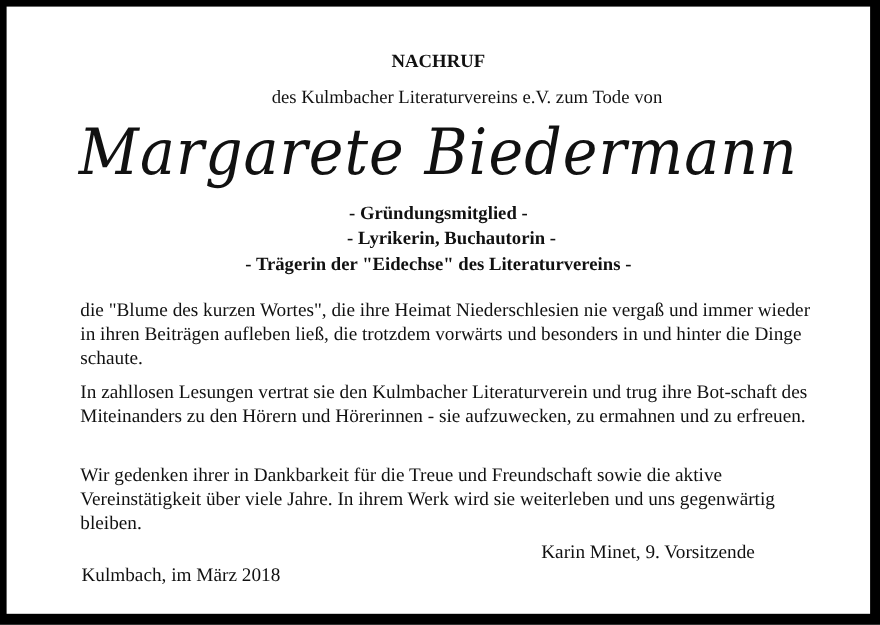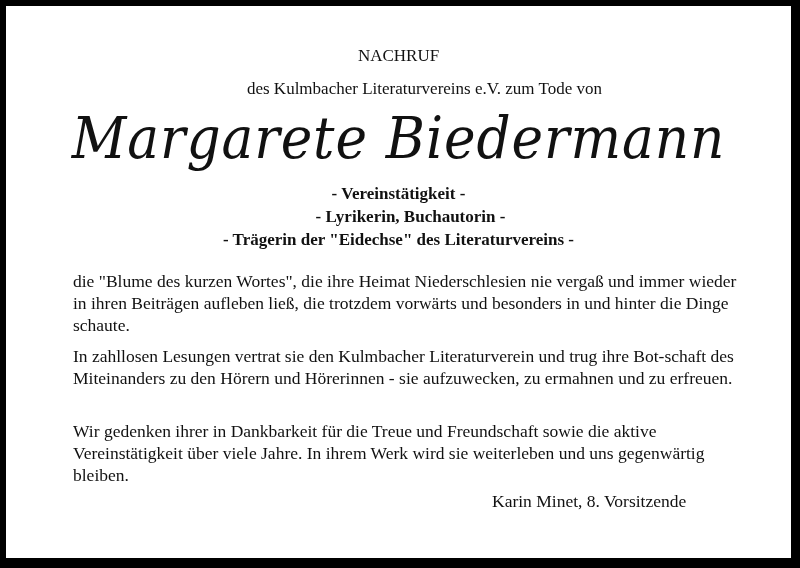--- a/index.html
+++ b/index.html
@@ -7,21 +7,21 @@
       width: 800px; height: 568px; background: #000;
       position: relative; overflow: hidden;
       font-family: "Liberation Serif", "DejaVu Serif", serif;
       color: #111;
     }
     .page {
       position: absolute; left: 6px; top: 6px; width: 785px; height: 552px;
       background: #fff;
     }
     .center { position: absolute; left: 0; width: 100%; text-align: center; }
-    .title { top: 40px; font-weight: normal; font-size: 17px; }
+    .title { top: 40px; font-weight: bold; font-size: 17px; }
     .subtitle { top: 73px; font-size: 17px; padding-left: 26px; }
     .name {
       top: 98px; font-style: italic; font-size: 58px; letter-spacing: 1px;
       font-family: "DejaVu Serif", "Liberation Serif", serif; font-weight: normal;
       transform: scaleX(0.92); transform-origin: center;
     }
     .role { font-weight: bold; font-size: 17px; }
     .role1 { top: 178px; }
     .role2 { top: 201px; padding-left: 12px; }
     .role3 { top: 224px; }
@@ -37,30 +37,31 @@
     .sign { position: absolute; left: 486px; top: 484px; font-size: 17.5px; line-height: 22px; }
   </style>
 </head>
 <body>
 
 <div class="page">
   <div class="center title">NACHRUF</div>
   <div class="center subtitle">des Kulmbacher Literaturvereins e.V. zum Tode von</div>
   <div class="center name">Margarete Biedermann</div>
 
-  <div class="center role role1">- Vereinstätigkeit -</div>
+  <div class="center role role1">- Gründungsmitglied -</div>
   <div class="center role role2">- Lyrikerin, Buchautorin -</div>
   <div class="center role role3">- Trägerin der "Eidechse" des Literaturvereins -</div>
 
   <div class="body p1">
     <p>die "Blume des kurzen Wortes", die ihre Heimat Niederschlesien nie vergaß und immer wieder in ihren Beiträgen aufleben ließ, die trotzdem vorwärts und besonders in und hinter die Dinge schaute.</p>
   </div>
   <div class="body p3">
     <p>Wir gedenken ihrer in Dankbarkeit für die Treue und Freundschaft sowie die aktive Vereinstätigkeit über viele Jahre. In ihrem Werk wird sie weiterleben und uns gegenwärtig bleiben.</p>
   </div>
   <div class="body p2">
     <p>In zahllosen Lesungen vertrat sie den Kulmbacher Literaturverein und trug ihre Bot-schaft des Miteinanders zu den Hörern und Hörerinnen - sie aufzuwecken, zu ermahnen und zu erfreuen.</p>
   </div>
 
+  <div class="place">Kulmbach, im März 2018</div>
   <div class="sign">
-    <div>Karin Minet, 8. Vorsitzende</div>
+    <div>Karin Minet, 9. Vorsitzende</div>
   </div>
 </div>
 
 </body></html>

